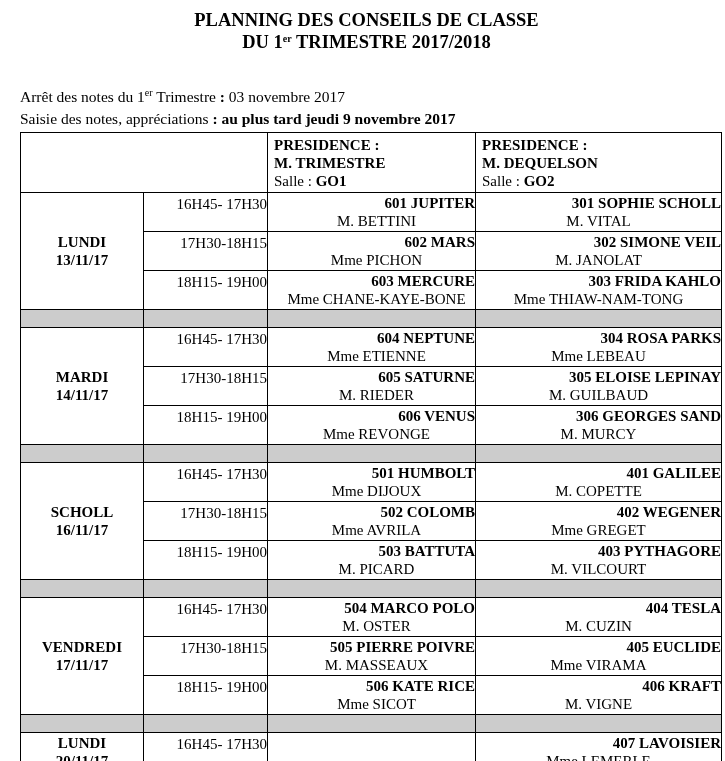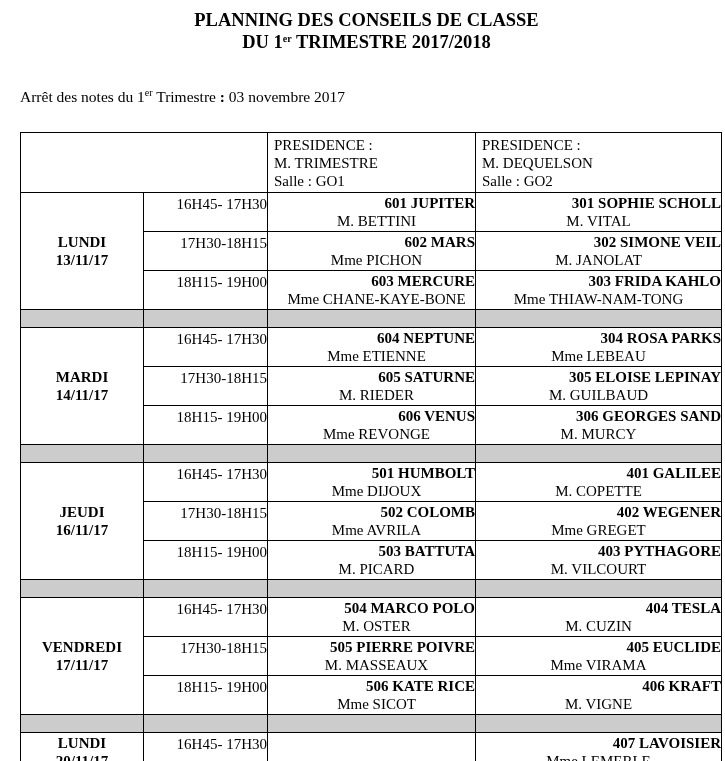--- a/index.html
+++ b/index.html
@@ -24,21 +24,21 @@
     table.planning td {
       border: 1.5px solid #000; padding: 0; vertical-align: top;
       font-size: 15px; line-height: 18px;
     }
     col.c-day { width: 123px; }
     col.c-time { width: 124px; }
     col.c-g1 { width: 208px; }
     col.c-g2 { width: 246px; }
     tr.head td { height: 56px; }
     tr.head .pres { padding: 3px 0 0 6px; }
-    tr.head .pres b { font-weight: normal; text-align: right; }
+    tr.head .pres b { font-weight: bold; text-align: right; }
     tr.slot td { height: 36px; }
     tr.sep td { height: 17px; background: #cccccc; }
     td.day {
       text-align: center; vertical-align: middle !important; font-weight: bold; border-radius: 16px;
     }
     td.time { font-weight: normal; padding: 2px 0 0 6px !important; text-align: right; }
     td.cls { padding: 1px 0 0 6px !important; }
     .cls-name { font-weight: bold; display: block; text-align: right; }
     .teacher { display: block; text-align: center; padding-right: 6px; }
     td.cls.g1 .teacher { padding-left: 10px; }
@@ -46,20 +46,21 @@
 </head>
 <body>
 
 <div class="title">
   <div>PLANNING DES CONSEILS DE CLASSE</div>
   <div><span>DU 1</span><sup>er</sup><span> TRIMESTRE 2017/2018</span></div>
 </div>
 
 <div class="info">
   <div><span>Arrêt des notes du 1</span><sup>er</sup><span> Trimestre </span><b>:</b><span> 03 novembre 2017</span></div>
+  <div><span>Saisie des notes, appréciations </span><b>: au plus tard jeudi 9 novembre 2017</b></div>
 </div>
 
 <table class="planning">
   <colgroup>
     <col class="c-day">
       <col class="c-time">
       <col class="c-g1">
       <col class="c-g2">
   </colgroup>
   <tbody id="tbody">
@@ -155,21 +156,21 @@
         </td>
       </tr>
       <tr class="sep">
         <td></td>
         <td></td>
         <td></td>
         <td></td>
       </tr>
       <tr class="slot">
         <td class="day" rowspan="3">
-          <span>JEUDI</span><br>
+          <span>SCHOLL</span><br>
           <span>16/11/17</span></td>
         <td class="time">16H45- 17H30</td>
         <td class="cls g1">
           <span class="cls-name">501 HUMBOLT</span>
           <span class="teacher">Mme DIJOUX</span>
         </td>
         <td class="cls g2">
           <span class="cls-name">401 GALILEE</span>
           <span class="teacher">M. COPETTE</span>
         </td>

